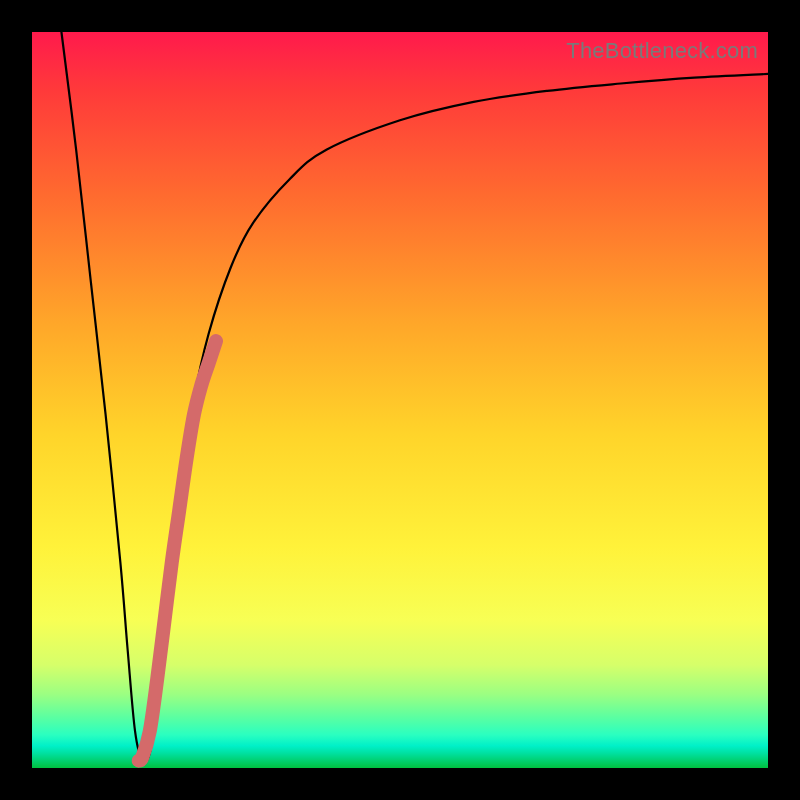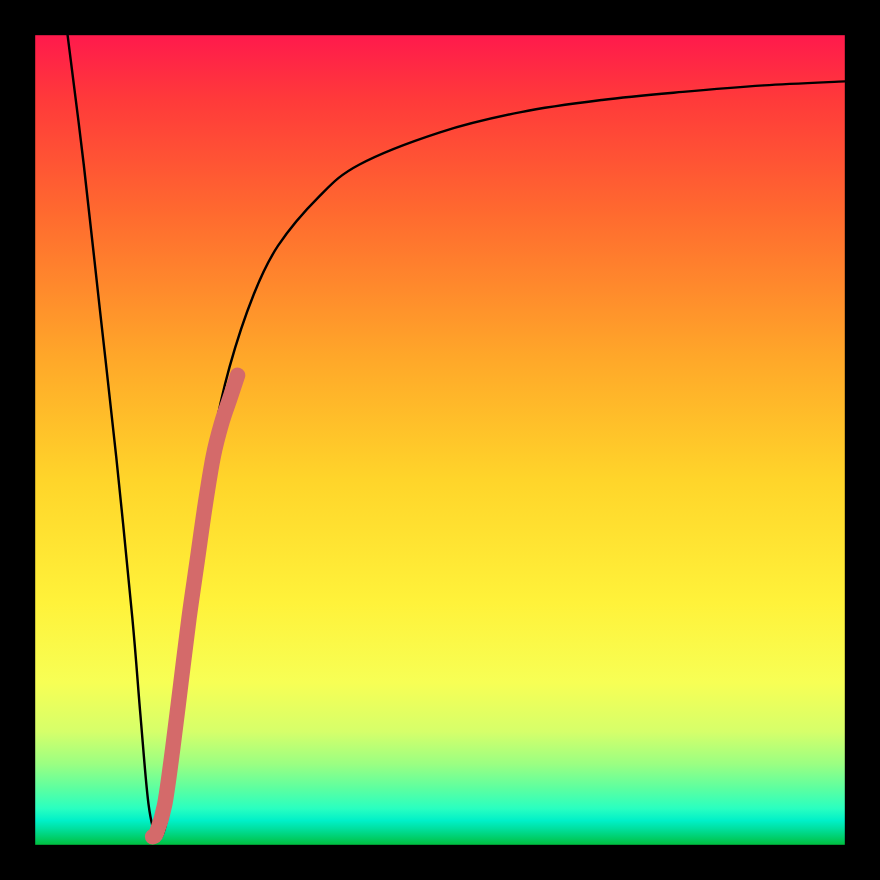--- a/index.html
+++ b/index.html
@@ -57,20 +57,21 @@
     width: 736px; height: 736px;
     overflow: visible;
   }
 </style>
 </head>
 <body>
 
 <div class="frame">
   <div class="plot">
 
+    <div class="attribution">TheBottleneck.com</div>
 
     <svg class="curve" viewBox="0 0 736 736">
       <path fill="none" stroke="#000000" stroke-width="2.2" stroke-linecap="round" stroke-linejoin="round" d="M 29.44 0.00 C 31.89 19.63, 39.25 76.05, 44.16 117.76 C 49.07 159.47, 53.97 206.08, 58.88 250.24 C 63.79 294.40, 68.69 336.11, 73.60 382.72 C 78.51 429.33, 84.64 490.67, 88.32 529.92 C 92.00 569.17, 93.23 590.03, 95.68 618.24 C 98.13 646.45, 100.59 680.80, 103.04 699.20 C 105.49 717.60, 107.95 724.96, 110.40 728.64 C 112.85 732.32, 115.31 729.87, 117.76 721.28 C 120.21 712.69, 122.67 696.75, 125.12 677.12 C 127.57 657.49, 128.80 637.87, 132.48 603.52 C 136.16 569.17, 142.29 510.29, 147.20 471.04 C 152.11 431.79, 157.01 396.21, 161.92 368.00 C 166.83 339.79, 170.51 323.84, 176.64 301.76 C 182.77 279.68, 191.36 253.92, 198.72 235.52 C 206.08 217.12, 210.99 206.08, 220.80 191.36 C 230.61 176.64, 245.33 159.47, 257.60 147.20 C 269.87 134.93, 276.00 127.57, 294.40 117.76 C 312.80 107.95, 343.47 96.29, 368.00 88.32 C 392.53 80.35, 417.07 74.83, 441.60 69.92 C 466.13 65.01, 490.67 61.95, 515.20 58.88 C 539.73 55.81, 564.27 53.73, 588.80 51.52 C 613.33 49.31, 637.87 47.23, 662.40 45.63 C 686.93 44.04, 723.73 42.57, 736.00 41.95"></path>
       <path fill="none" stroke="#d46a6a" stroke-width="14" stroke-linecap="round" stroke-linejoin="round" d="M 106.72 728.64 C 107.33 728.03, 108.56 729.87, 110.40 724.96 C 112.24 720.05, 115.31 712.08, 117.76 699.20 C 120.21 686.32, 122.67 666.08, 125.12 647.68 C 127.57 629.28, 130.03 608.43, 132.48 588.80 C 134.93 569.17, 137.39 548.32, 139.84 529.92 C 142.29 511.52, 144.75 495.57, 147.20 478.40 C 149.65 461.23, 152.11 442.83, 154.56 426.88 C 157.01 410.93, 159.47 394.99, 161.92 382.72 C 164.37 370.45, 166.83 361.87, 169.28 353.28 C 171.73 344.69, 174.19 338.56, 176.64 331.20 C 179.09 323.84, 182.77 312.80, 184.00 309.12"></path>
     </svg>
 
   </div>
 </div>
 
 </body></html>

